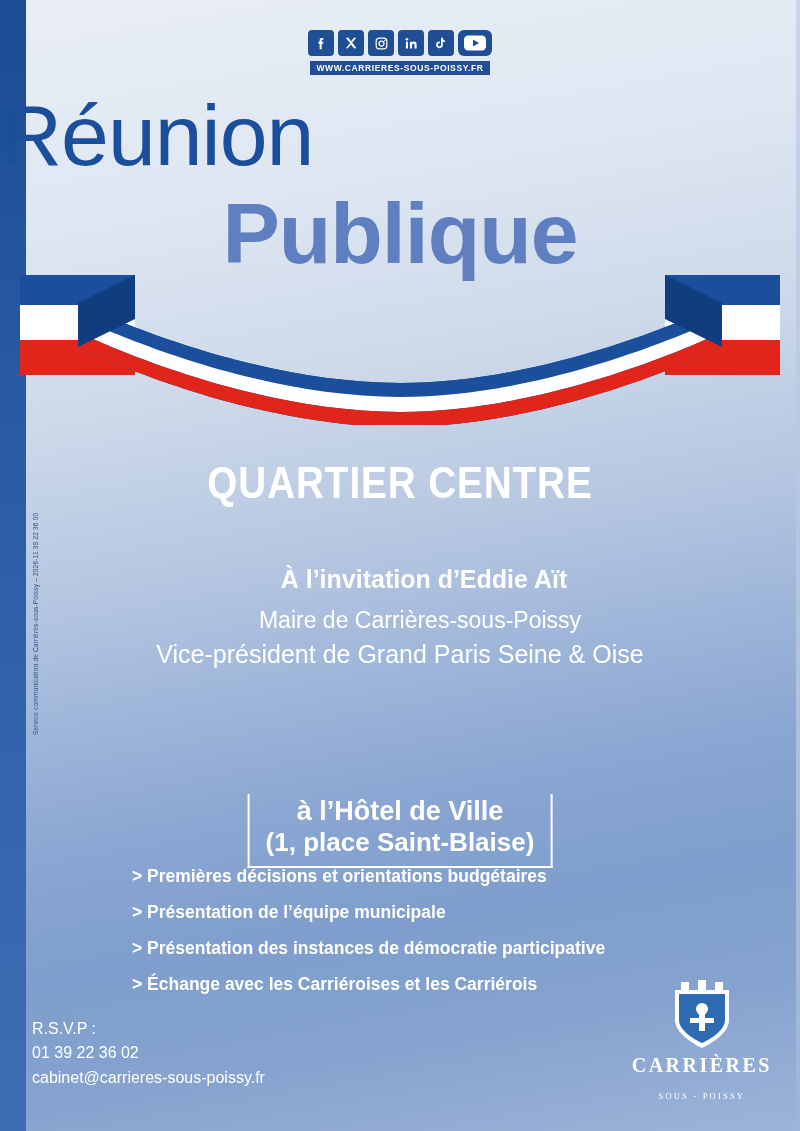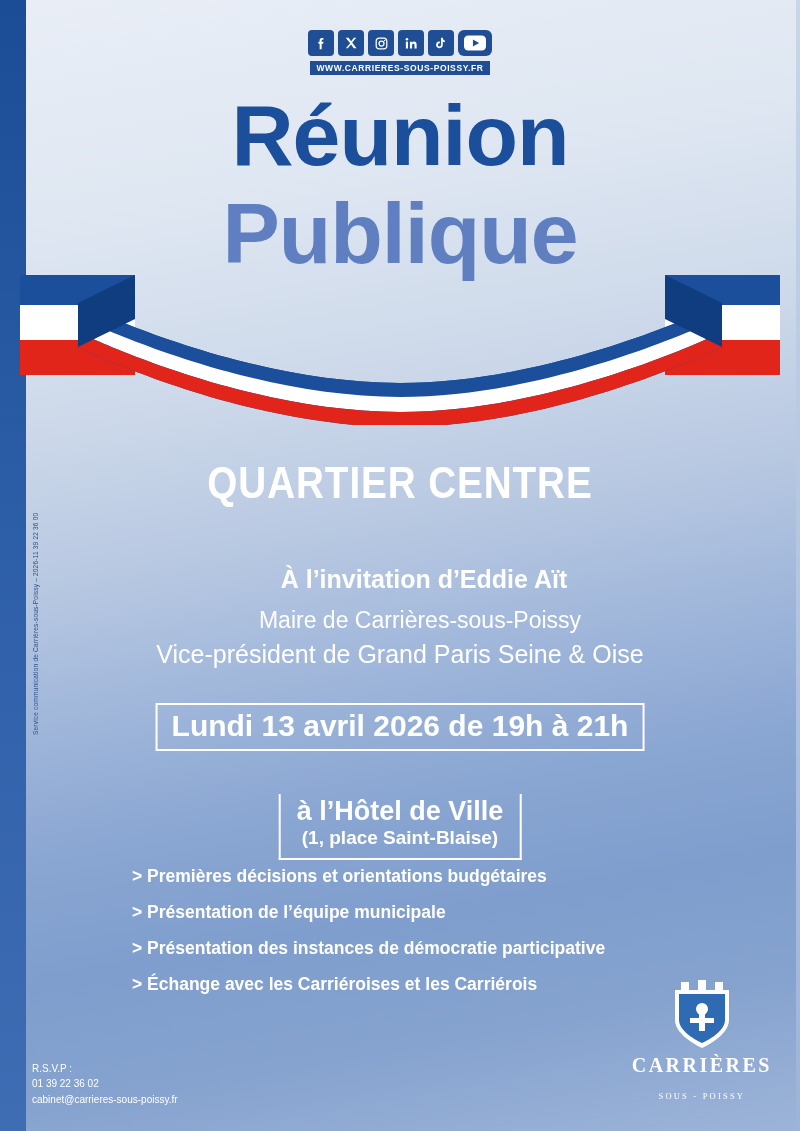--- a/index.html
+++ b/index.html
@@ -38,22 +38,22 @@
   }
   .sicon.yt{width:34px;border-radius:6px;}
   .sicon svg{display:block;}
   .site-url{
     margin-top:5px;background:#1f4e95;color:#fff;font-size:8.5px;
     letter-spacing:.6px;padding:2px 7px;font-weight:bold;
   }
 
   
   .title1{
-    position:absolute;top:92px;left:0;right:0;text-align:center;
-    font-size:86px;font-weight:bold;color:#1b4f9c;letter-spacing:-1px;
+    position:absolute;top:92px;left:0;right:0;text-align:left;
+    font-size:86px;font-weight:normal;color:#1b4f9c;letter-spacing:-1px;
     line-height:1;
   }
   .title2{
     position:absolute;top:190px;left:0;right:0;text-align:center;
     font-size:86px;font-weight:bold;color:#5f7fc0;letter-spacing:-1px;
     line-height:1;
   }
 
   
   .ribbon{position:absolute;left:0;top:255px;width:800px;height:170px;}
@@ -82,32 +82,32 @@
     position:absolute;top:703px;left:50%;transform:translateX(-50%);
     border:2px solid #ffffff;padding:4px 14px 6px;
     color:#ffffff;font-size:30px;font-weight:bold;white-space:nowrap;
   }
   .place{
     position:absolute;top:770px;left:50%;transform:translateX(-50%);
     border:2px solid #ffffff;border-top:none;padding:2px 16px 8px;
     text-align:center;color:#ffffff;white-space:nowrap;margin-top:24px;
   }
   .place .l1{font-size:27px;font-weight:bold;line-height:1.15;}
-  .place .l2{font-size:19px;font-weight:bold;line-height:1.2;}
+  .place .l2{font-size:26px;font-weight:bold;line-height:1.2;}
 
   .bullets{
     position:absolute;top:866px;left:132px;right:40px;
   }
   .bullet{
     color:#ffffff;font-size:17.5px;font-weight:bold;margin-bottom:15px;
     white-space:nowrap;
   }
 
   .rsvp{
-    position:absolute;left:32px;bottom:24px;color:#ffffff;font-size:10px;line-height:1.55;
+    position:absolute;left:32px;bottom:40px;color:#ffffff;font-size:16px;line-height:1.55;
   }
 
   
   .logo{
     position:absolute;right:28px;bottom:30px;text-align:center;color:#ffffff;
   }
   .logo .crest{width:62px;height:72px;margin:0 auto 4px;}
   .logo .lname{font-size:20px;letter-spacing:2.5px;font-family:"Liberation Serif",serif;font-weight:bold;}
   .logo .lsub{font-size:8.5px;letter-spacing:2.2px;font-family:"Liberation Serif",serif;margin-top:14px;}
 </style>
@@ -187,21 +187,20 @@
       <path d="M665,20 L722,48 L722,92 L665,64 Z" fill="#0f3d80"></path>
     </svg>
   </div>
 
   <div class="quartier">QUARTIER CENTRE</div>
 
   <div class="invit">À l’invitation d’Eddie Aït</div>
   <div class="role1">Maire de Carrières-sous-Poissy</div>
   <div class="role2">Vice-président de Grand Paris Seine &amp; Oise</div>
 
-  <div class="datebox">Lundi 13 avril 2026 de 19h à 21h</div>
   <div class="place">
     <div class="l1">à l’Hôtel de Ville</div>
     <div class="l2">(1, place Saint-Blaise)</div>
   </div>
 
   <div class="bullets">
     <div class="bullet">&gt; Premières décisions et orientations budgétaires</div>
     <div class="bullet">&gt; Présentation de l’équipe municipale</div>
     <div class="bullet">&gt; Présentation des instances de démocratie participative</div>
     <div class="bullet">&gt; Échange avec les Carriéroises et les Carriérois</div>

